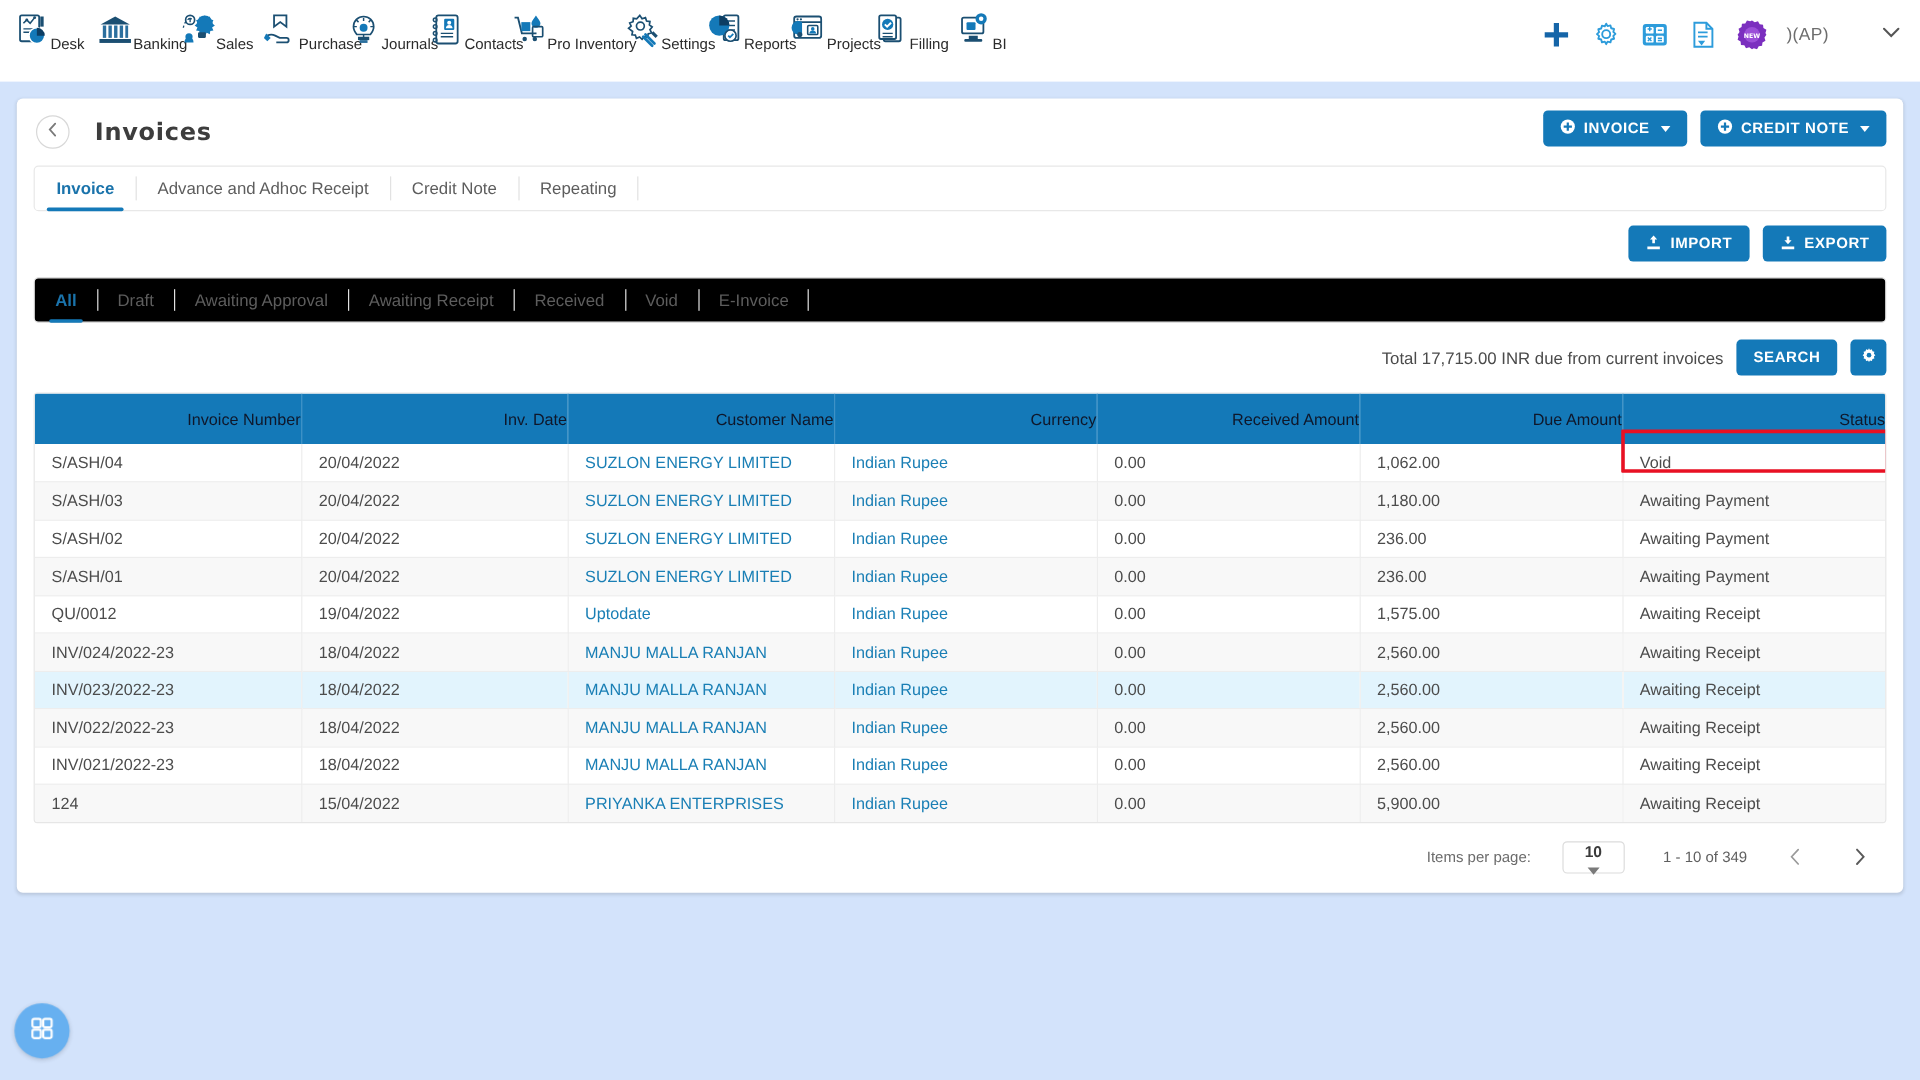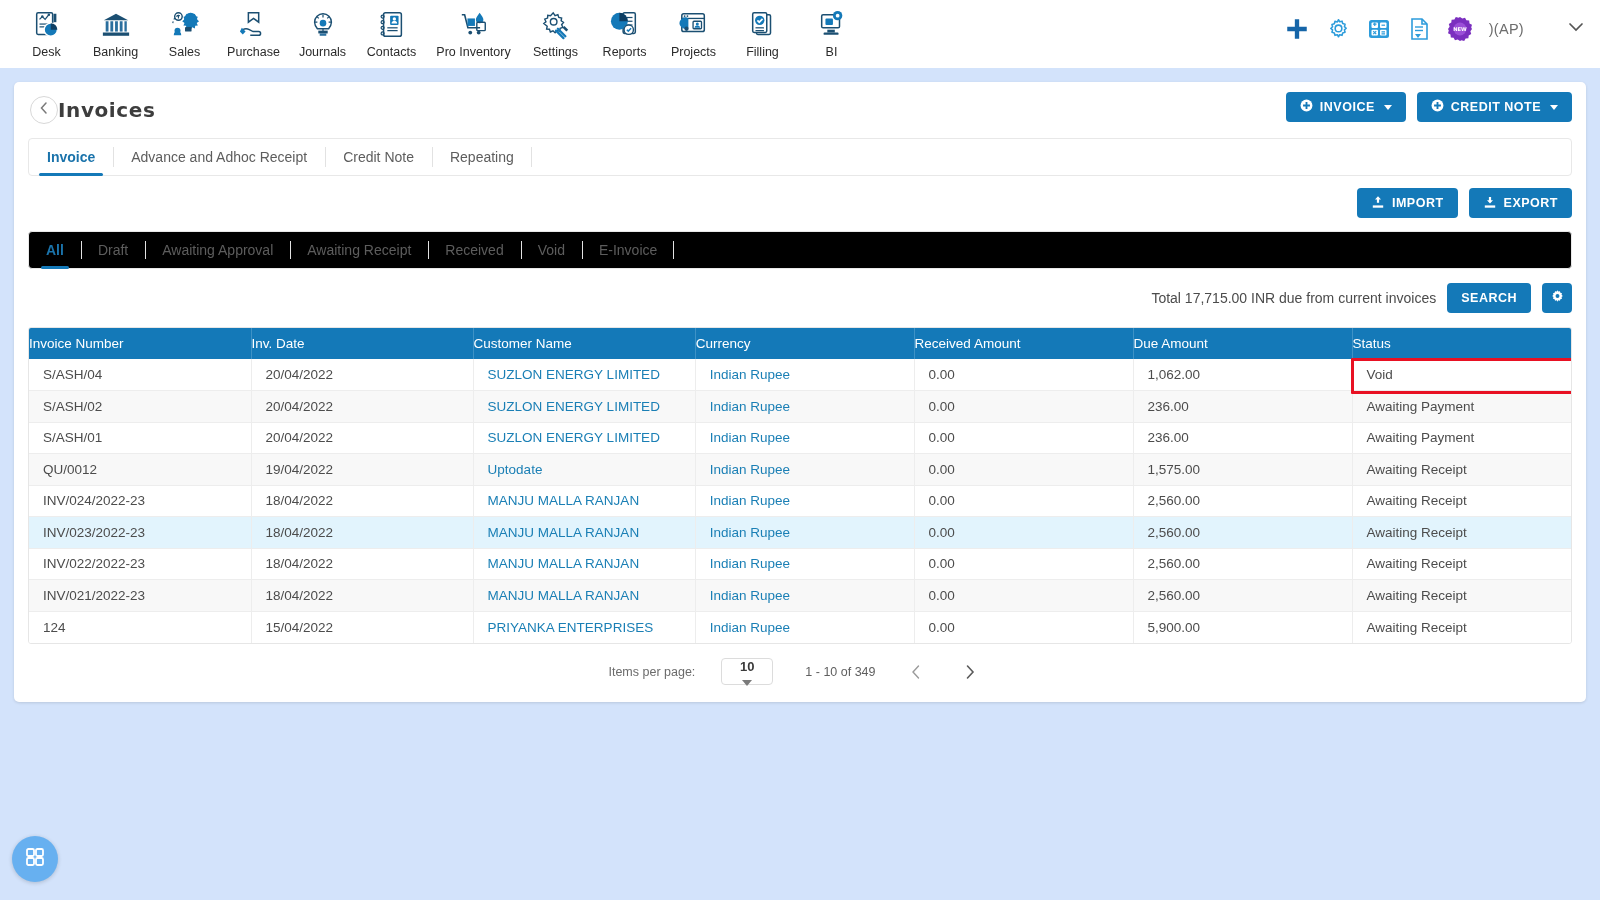--- a/index.html
+++ b/index.html
@@ -24,22 +24,22 @@
   }
   .nav-modules {
     display: flex;
     align-items: flex-start;
     padding-left: 12px;
     gap: 0px;
   }
   .nav-item {
     width: 69px;
     display: flex;
-    flex-direction: column;
-    align-items: center;
+    flex-direction: row;
+    align-items: flex-end;
     cursor: pointer;
     padding-top: 2px;
   }
   .nav-item.wide { width: 95px; }
   .nav-icon {
     height: 38px;
     display: flex;
     align-items: center;
     justify-content: center;
   }
@@ -95,21 +95,21 @@
     display: flex; align-items: center; justify-content: center;
     cursor: pointer;
     background: #fff;
     flex: none;
   }
   .page-title {
     font-family: "DejaVu Sans", sans-serif;
     font-size: 20px;
     font-weight: bold;
     color: #3d3d3d;
-    margin-left: 0;
+    margin-left: 21px;
     letter-spacing: .6px;
   }
   .head-actions {
     position: absolute;
     right: 14px; top: 10px;
     display: flex;
     gap: 11px;
   }
   .btn-blue {
     background: #1479b8;
@@ -259,25 +259,25 @@
     overflow: hidden;
     position: relative;
   }
   table.grid {
     width: 100%;
     border-collapse: collapse;
     table-layout: fixed;
   }
   table.grid thead th {
     background: #1479b8;
-    color: #ffffff;
+    color: #0f172a;
     font-size: 13.5px;
     font-weight: normal;
-    height: 31px;
-    text-align: left;
+    height: 42px;
+    text-align: right;
     border-right: 1px solid #3e92c6;
     padding: 0;
   }
   table.grid thead th:last-child { border-right: none; }
   table.grid tbody td {
     font-size: 13.5px;
     color: #4c4c4c;
     height: 31.5px;
     padding: 0 14px;
     border-right: 1px solid #ededed;
@@ -298,21 +298,21 @@
     position: absolute;
     border: 3px solid #e81123;
     pointer-events: none;
     border-radius: 1px;
   }
 
   
   .paginator {
     display: flex;
     align-items: center;
-    justify-content: center;
+    justify-content: flex-end;
     gap: 26px;
     padding: 14px 22px 0 14px;
     font-size: 12.5px;
     color: #6b6b6b;
   }
   .ipp-select {
     border: 1px solid #dcdcdc;
     border-radius: 4px;
     height: 27px;
     min-width: 52px;
@@ -728,20 +728,29 @@
             <tr>
               <td>S/ASH/04</td>
               <td>20/04/2022</td>
               <td><span class="link">SUZLON ENERGY LIMITED</span></td>
               <td><span class="link">Indian Rupee</span></td>
               <td>0.00</td>
               <td>1,062.00</td>
               <td id="void-status-cell">Void</td>
             </tr>
             <tr>
+              <td>S/ASH/03</td>
+              <td>20/04/2022</td>
+              <td><span class="link">SUZLON ENERGY LIMITED</span></td>
+              <td><span class="link">Indian Rupee</span></td>
+              <td>0.00</td>
+              <td>1,180.00</td>
+              <td>Awaiting Payment</td>
+            </tr>
+            <tr>
               <td>S/ASH/02</td>
               <td>20/04/2022</td>
               <td><span class="link">SUZLON ENERGY LIMITED</span></td>
               <td><span class="link">Indian Rupee</span></td>
               <td>0.00</td>
               <td>236.00</td>
               <td>Awaiting Payment</td>
             </tr>
             <tr>
               <td>S/ASH/01</td>

